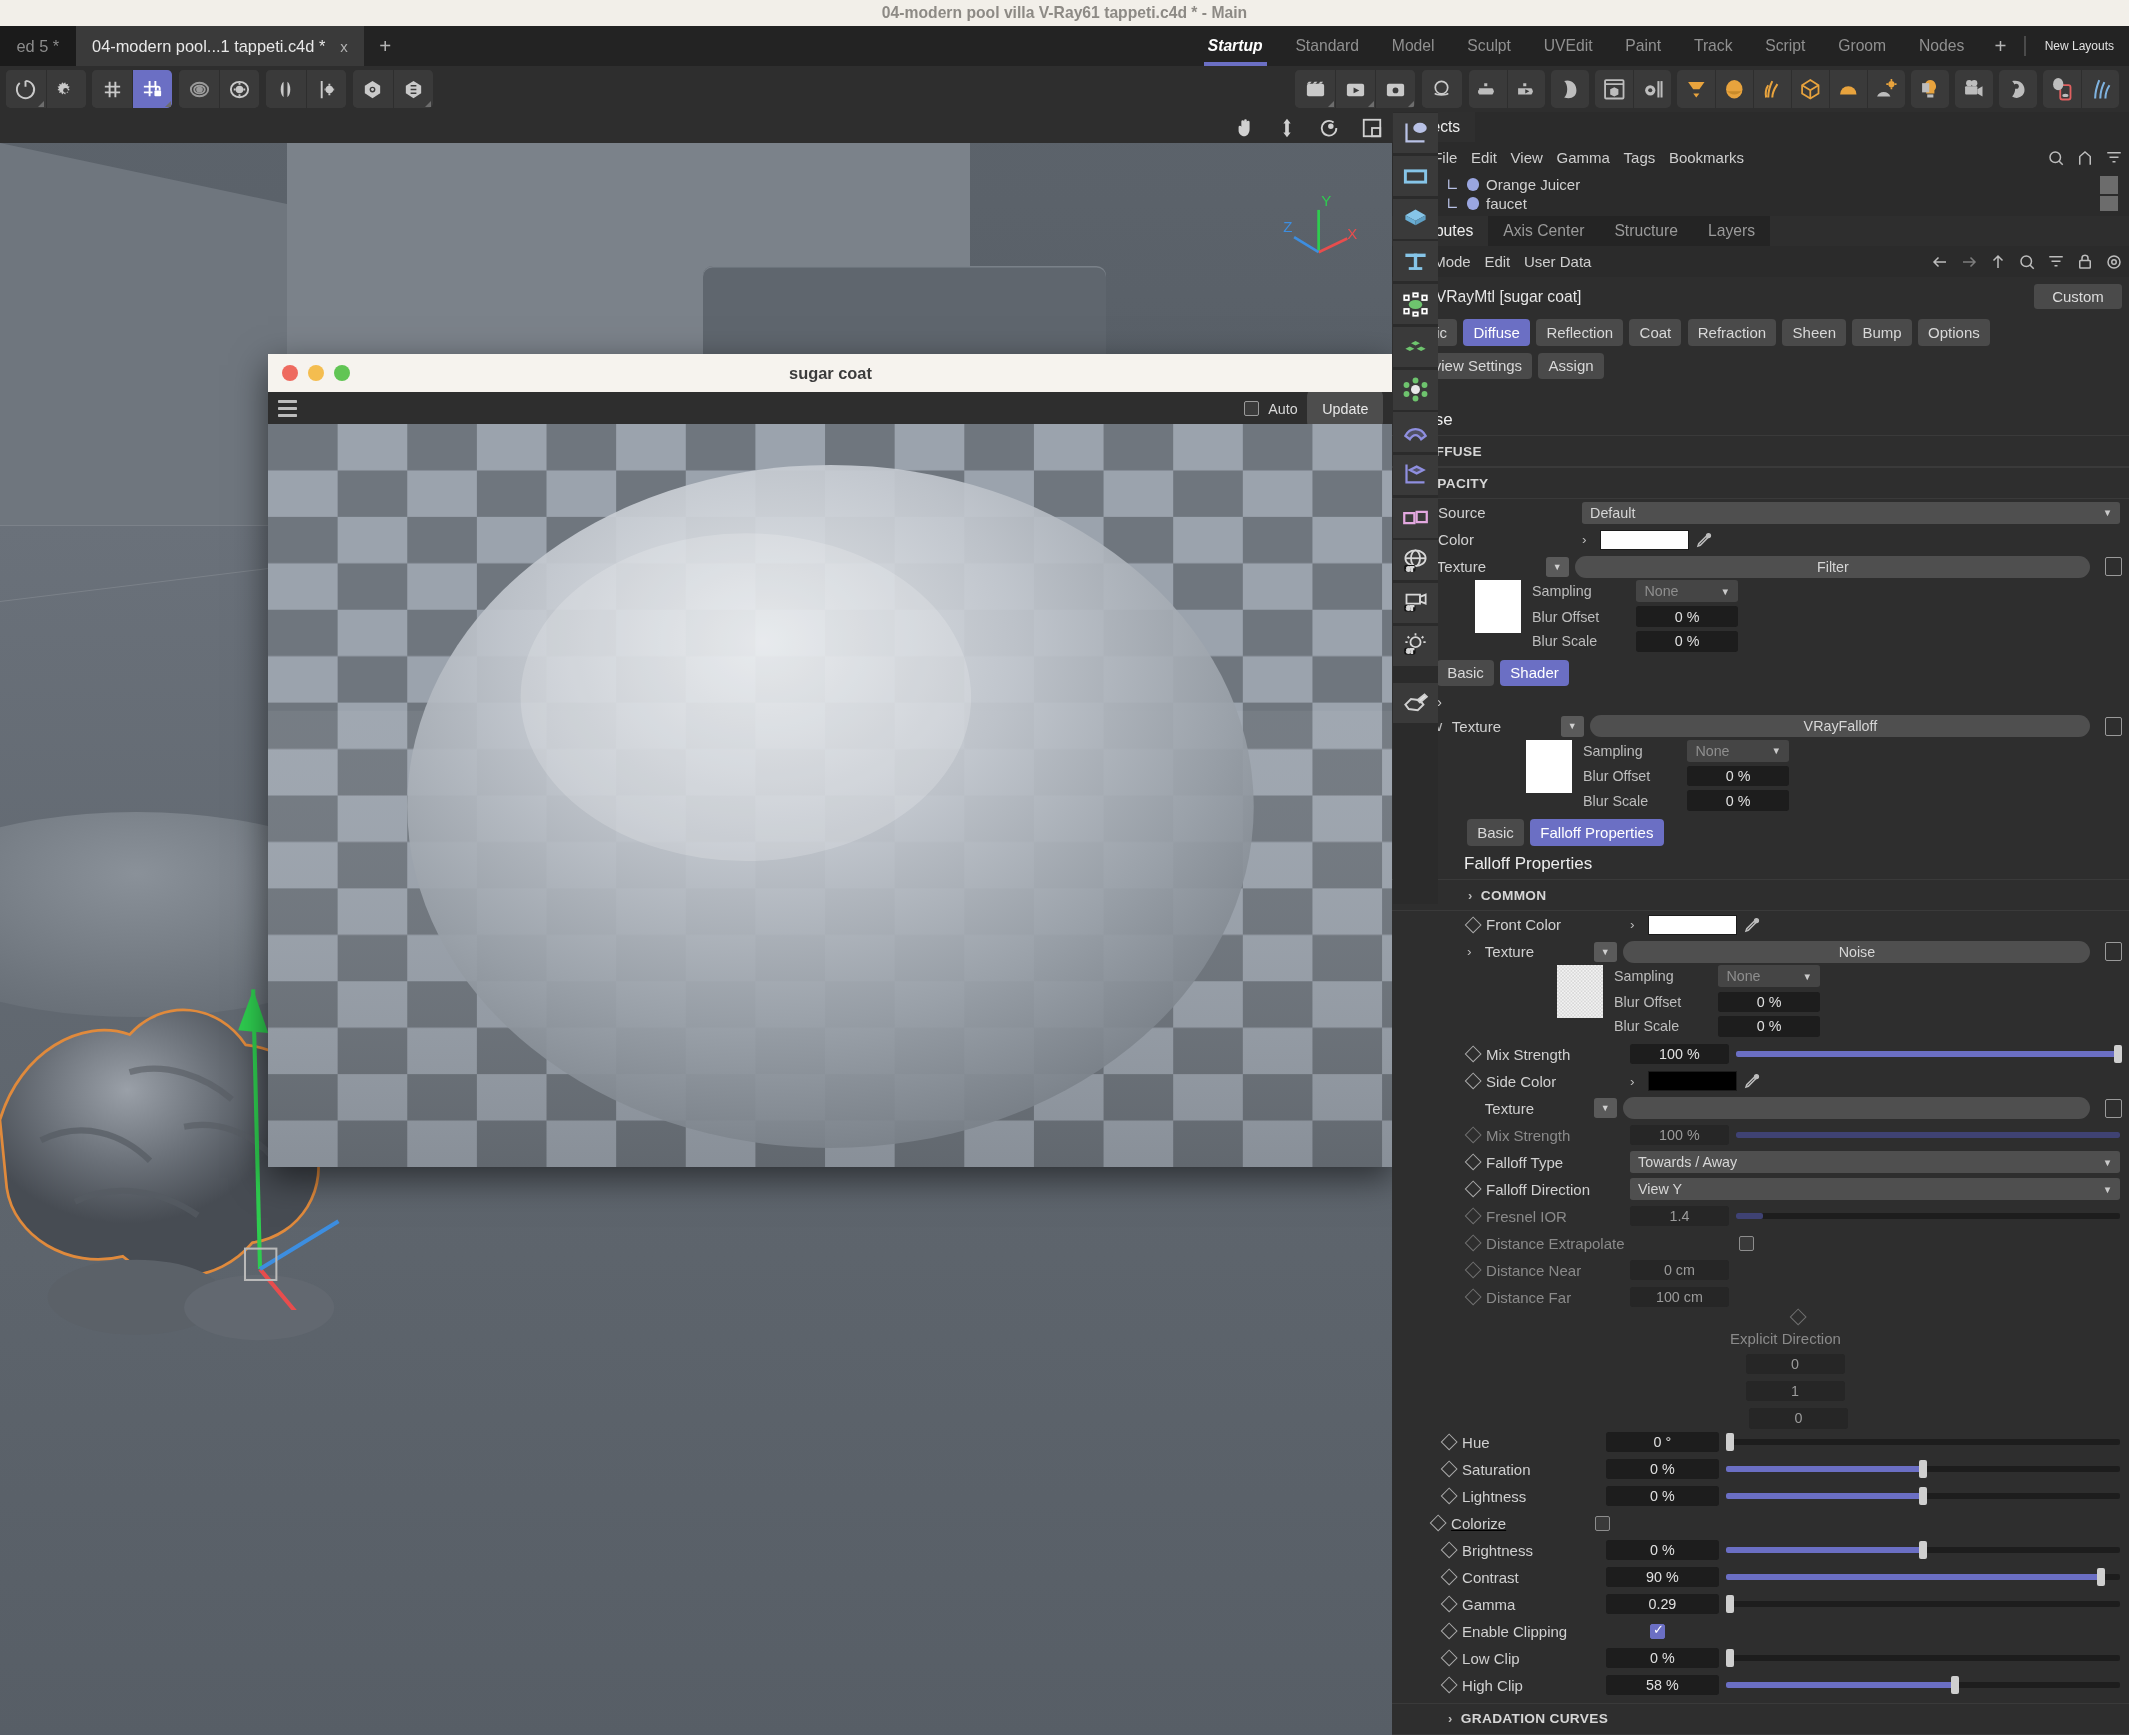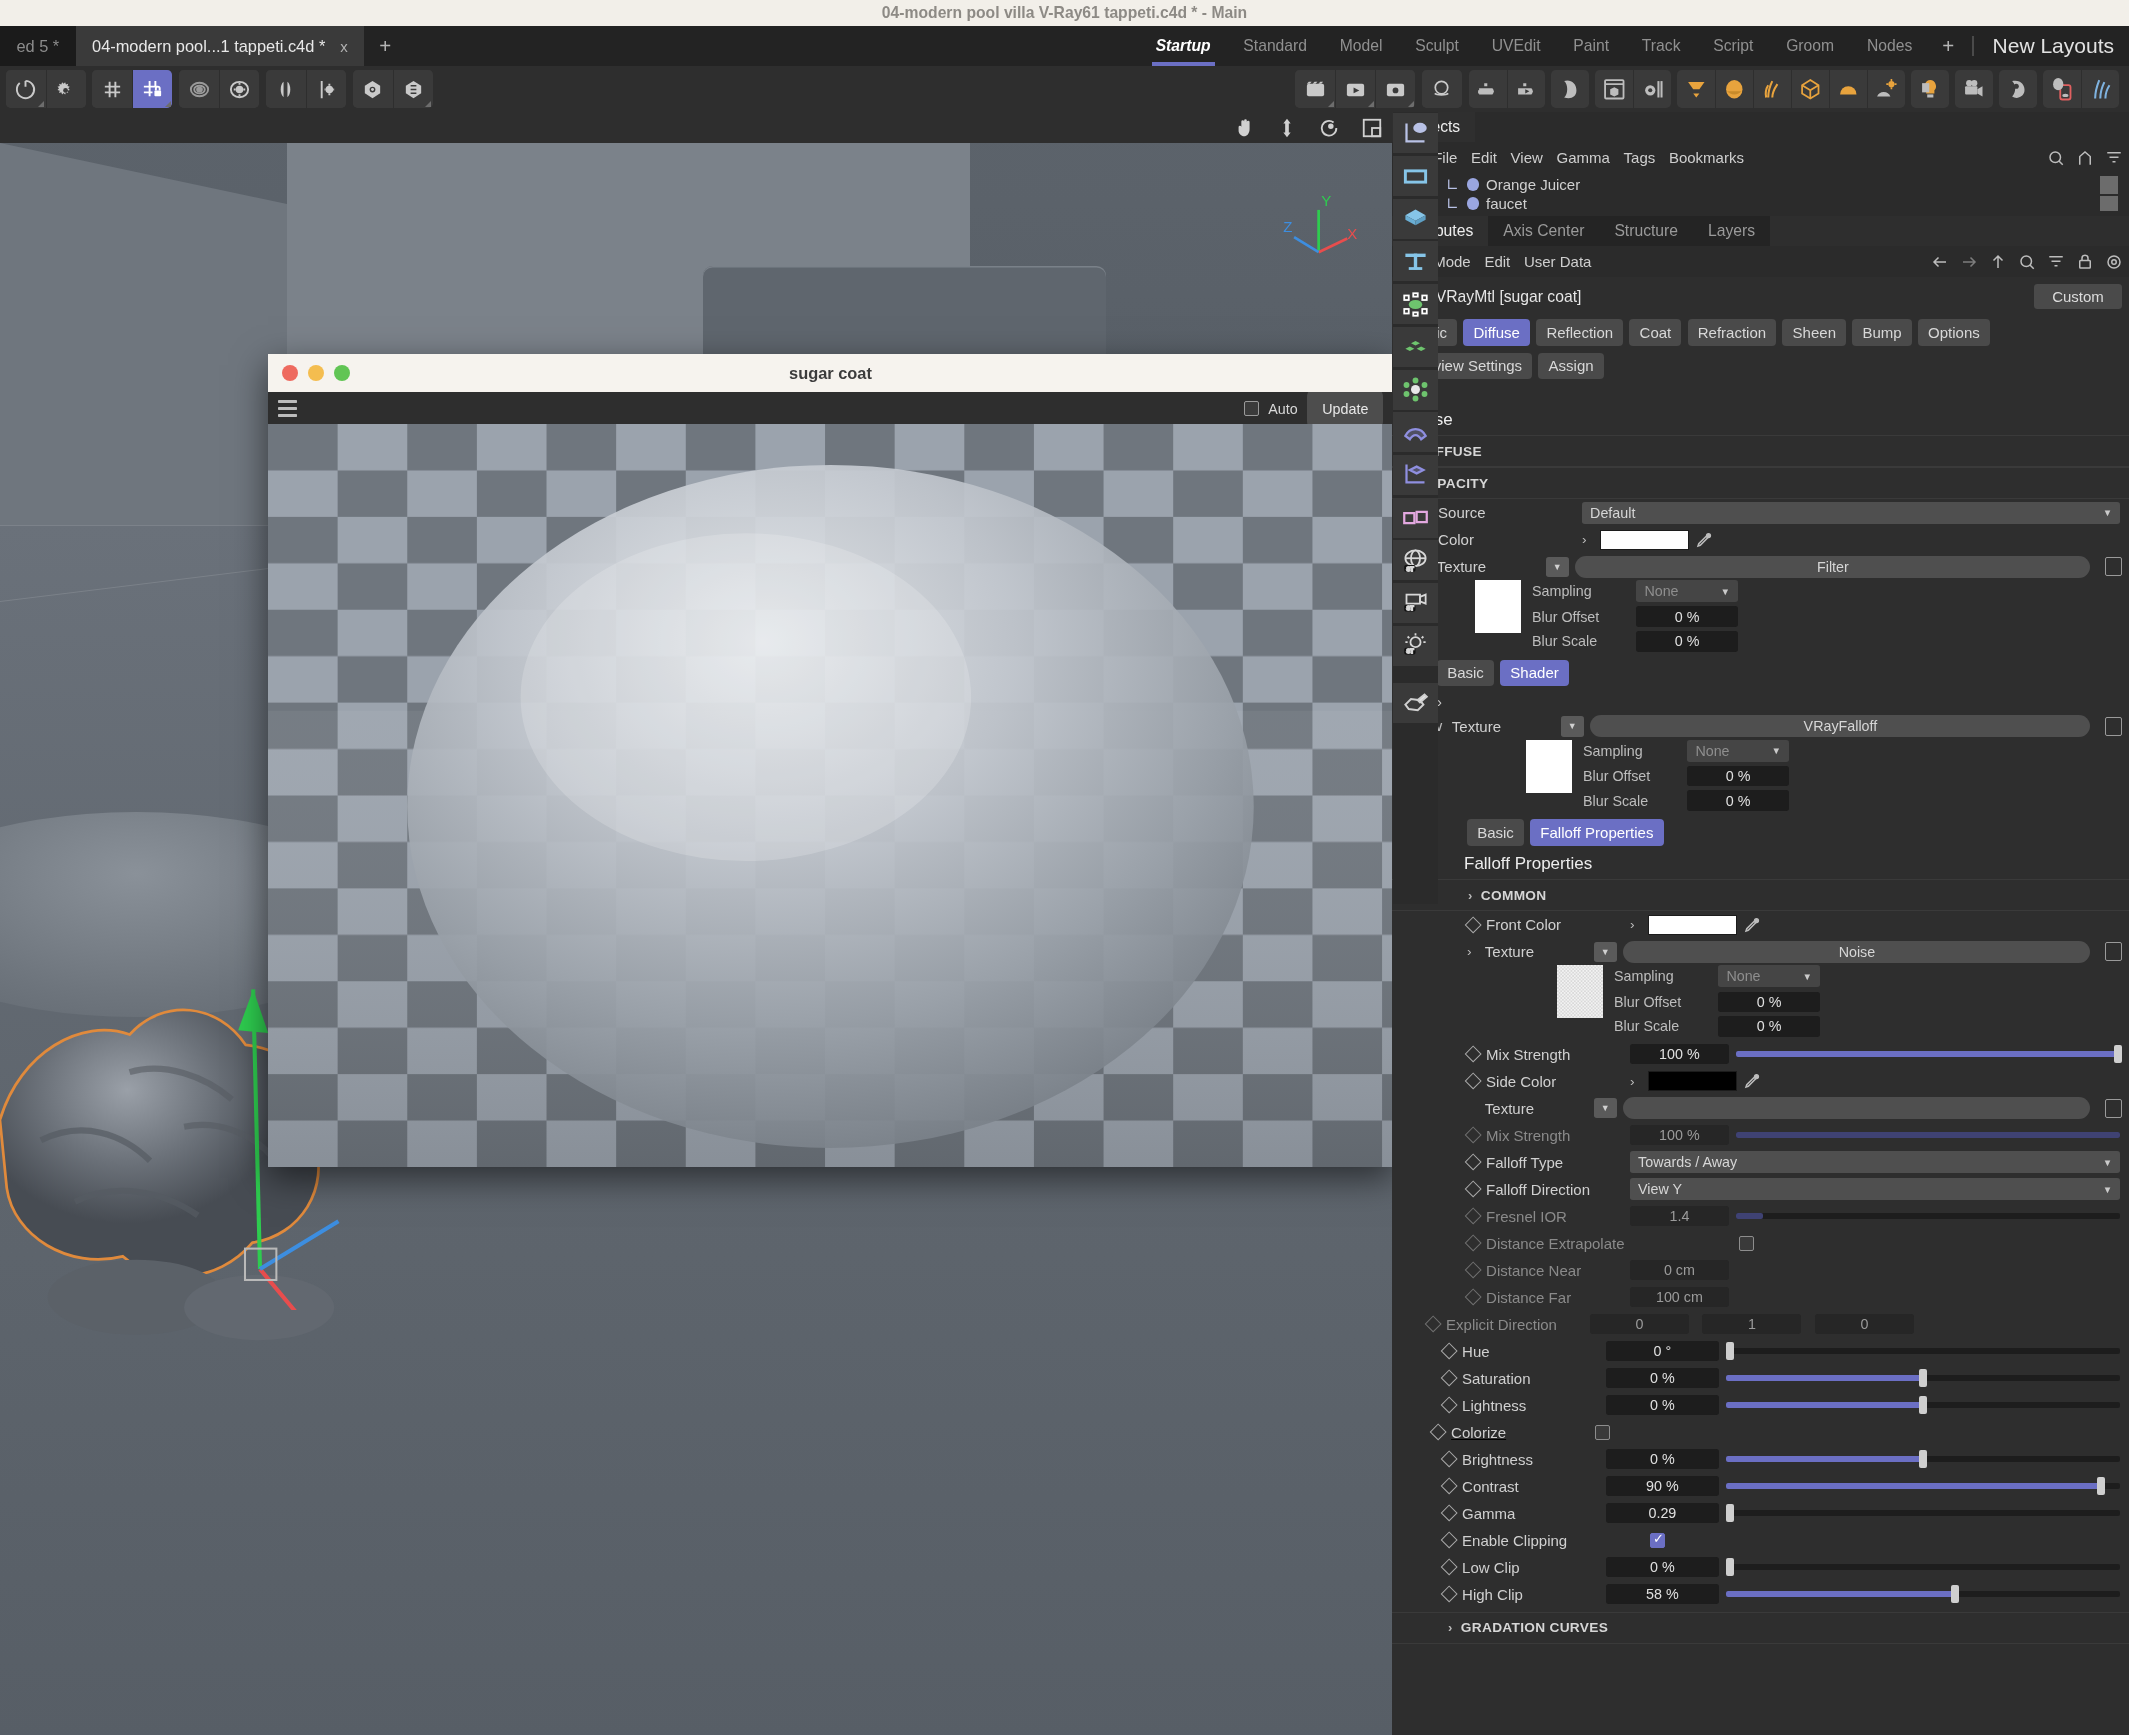--- a/index.html
+++ b/index.html
@@ -37,21 +37,21 @@
     display: flex; align-items: center; padding: 0 16.4px; font-size: 15.7px; color: #909090;
     position: relative;
   }
   .layout-item.active { color: #ffffff; font-style: italic; font-weight: bold; }
   .layout-item.active::after {
     content: ""; position: absolute; left: 12.3px; right: 12.3px; bottom: 0; height: 4.1px;
     background: #6b6fc4;
   }
   .layout-plus { display:flex; align-items:center; padding: 0 13.7px; font-size: 20.5px; color: #b5b5b5; }
   .layout-sep { width: 1.4px; background: #4a4a4a; margin: 9.6px 4.1px; }
-  .newlayouts { display:flex; align-items:center; padding: 16px 15px; font-size: 21px; color: #e2e2e2; }
+  .newlayouts { display:flex; align-items:center; padding: 16px 15px; font-size: 12px; color: #e2e2e2; }
 
   
   .maintoolbar {
     position: absolute; left: 0; top: 66px; width: 2129px; height: 46px;
     background: #2e2e2e; display: flex; align-items: center; padding: 0 5.5px; gap: 6.8px;
   }
   .tgroup { display: flex; background: #3a3a3a; border-radius: 4.8px; overflow: hidden; }
   .tbtn {
     width: 40px; height: 38px; display: flex; align-items: center; justify-content: center;
     background: #3a3a3a; position: relative;
@@ -1023,21 +1023,21 @@
         <div class="plabel dim">Distance Near</div>
         <div class="numfield dim" style="width:99px;">0 cm</div>
       </div>
 
       <div class="prow" style="padding-left:75px;">
         <div class="dia dim"></div>
         <div class="plabel dim">Distance Far</div>
         <div class="numfield dim" style="width:99px;">100 cm</div>
       </div>
 
-      <div class="prow" style="padding-left:35px;">
+      <div class="prow" style="padding-left:75px;flex-direction:column;">
         <div class="dia dim"></div>
         <div class="plabel dim">Explicit Direction</div>
         <div class="numfield dim" style="width:99px; margin-right:6.8px;">0</div>
         <div class="numfield dim" style="width:99px; margin-right:6.8px;">1</div>
         <div class="numfield dim" style="width:99px;">0</div>
       </div>
 
       <div class="prow" style="padding-left:51px;">
         <div class="dia"></div>
         <div class="plabel">Hue</div>

